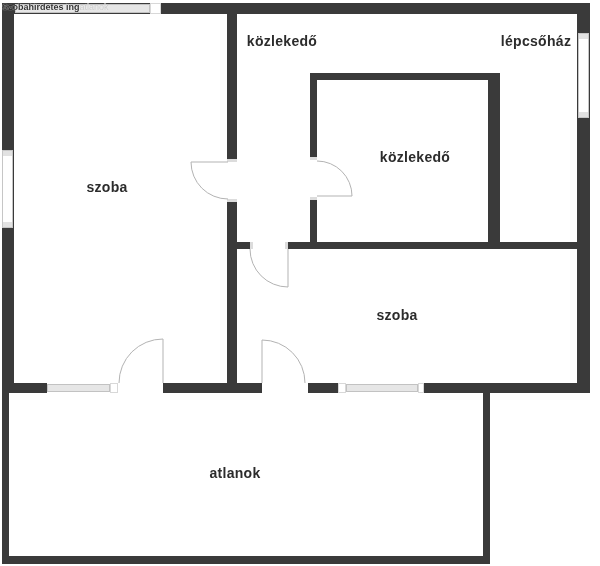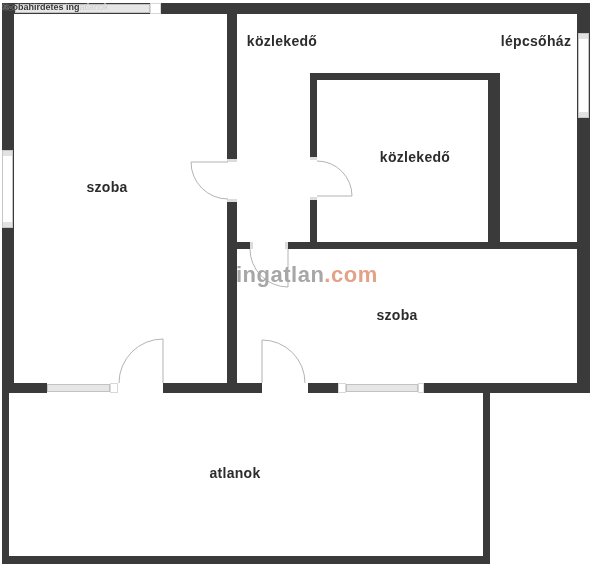--- a/index.html
+++ b/index.html
@@ -104,21 +104,18 @@
     </g>
   </svg>
 
   <div class="room-label" style="left:282px;top:33px;">közlekedő</div>
   <div class="room-label" style="left:536px;top:33px;">lépcsőház</div>
   <div class="room-label" style="left:415px;top:149px;">közlekedő</div>
   <div class="room-label" style="left:107px;top:179px;">szoba</div>
   <div class="room-label" style="left:397px;top:307px;">szoba</div>
   <div class="room-label" style="left:235px;top:465px;">atlanok</div>
 
-  <div class="wm-center">
-    <span class="brand">ingatlan</span><span class="suffix">.com</span>
-  </div>
 
   <div class="wm-topleft">
     <span>Szobahirdetes ing</span><span class="faint">atlanok</span>
   </div>
 
 </div>
 
 </body></html>

